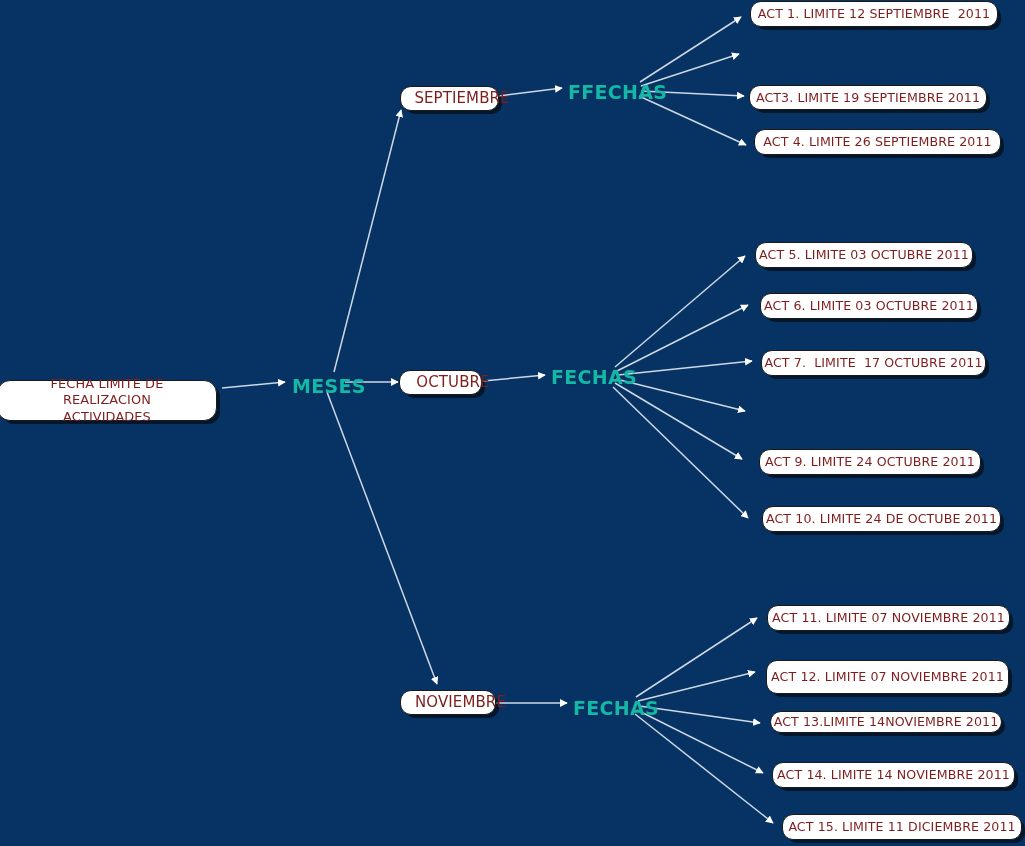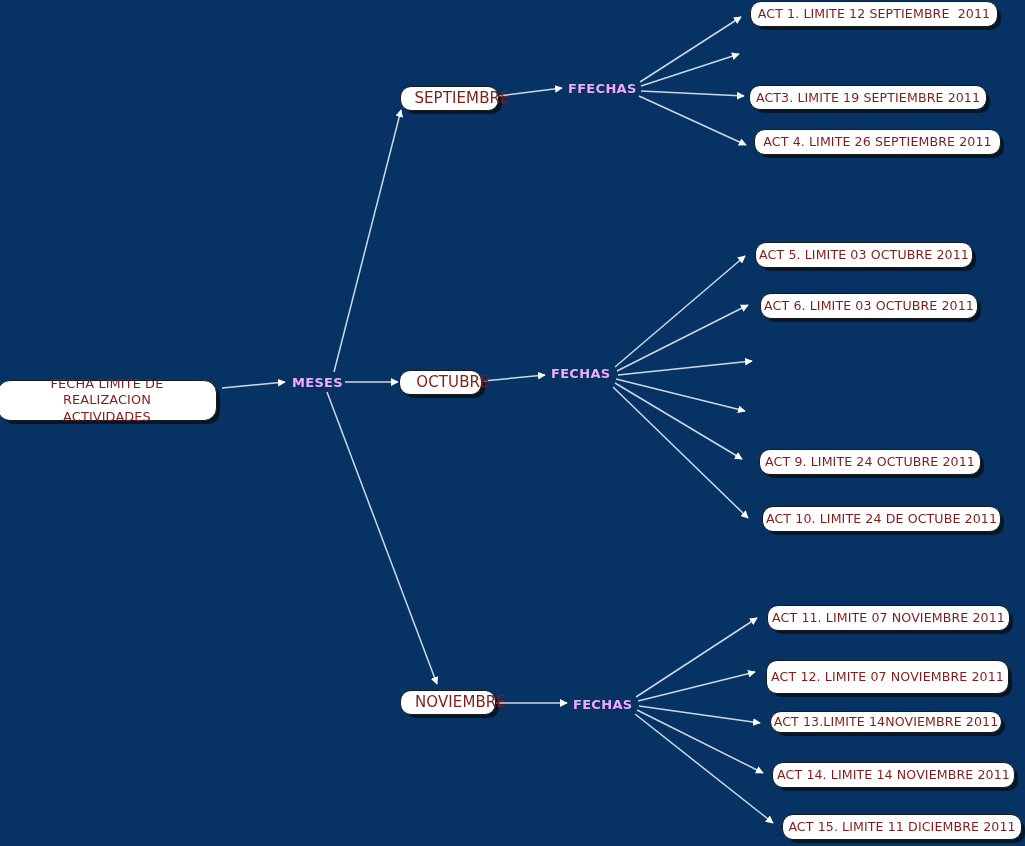--- a/index.html
+++ b/index.html
@@ -42,23 +42,23 @@
     border-radius:13px;
     text-align:center;
     white-space:pre-line;
     line-height:1.28;
     font-size:12.9px;
   }
   .node.month { font-size:15px;padding-left:34px; }
   
   .label {
     position:absolute;
-    color:#f0abfc;
+    color:#14b8a6;
     font-weight:bold;
-    font-size:13px;
+    font-size:19px;
     letter-spacing:0.3px;
     white-space:nowrap;
     z-index:4;
     text-shadow:0 0 1px rgba(0,0,0,0.25);
   }
 </style>
 </head>
 <body style="background: rgb(6, 51, 99);">
 
 <div id="canvas" style="background: rgb(6, 51, 99);">
@@ -131,20 +131,23 @@
   </div>
 
   <div class="label" style="left:551px; top:366px;">FECHAS</div>
 
   <div class="node" style="left:755px; top:242px; width:218px; height:26px;">
     <span>ACT 5. LIMITE 03 OCTUBRE 2011</span>
   </div>
   <div class="node" style="left:760px; top:293px; width:218px; height:26px;">
     <span>ACT 6. LIMITE 03 OCTUBRE 2011</span>
   </div>
+  <div class="node" style="left:761px; top:350px; width:225px; height:26px;">
+    <span>ACT 7.  LIMITE  17 OCTUBRE 2011</span>
+  </div>
   <div class="node" style="left:759px; top:449px; width:222px; height:26px;">
     <span>ACT 9. LIMITE 24 OCTUBRE 2011</span>
   </div>
   <div class="node" style="left:762px; top:506px; width:239px; height:26px;">
     <span>ACT 10. LIMITE 24 DE OCTUBE 2011</span>
   </div>
 
   <div class="node month" style="left:400px; top:690px; width:96px; height:25px;">
     <span>NOVIEMBRE</span>
   </div>

